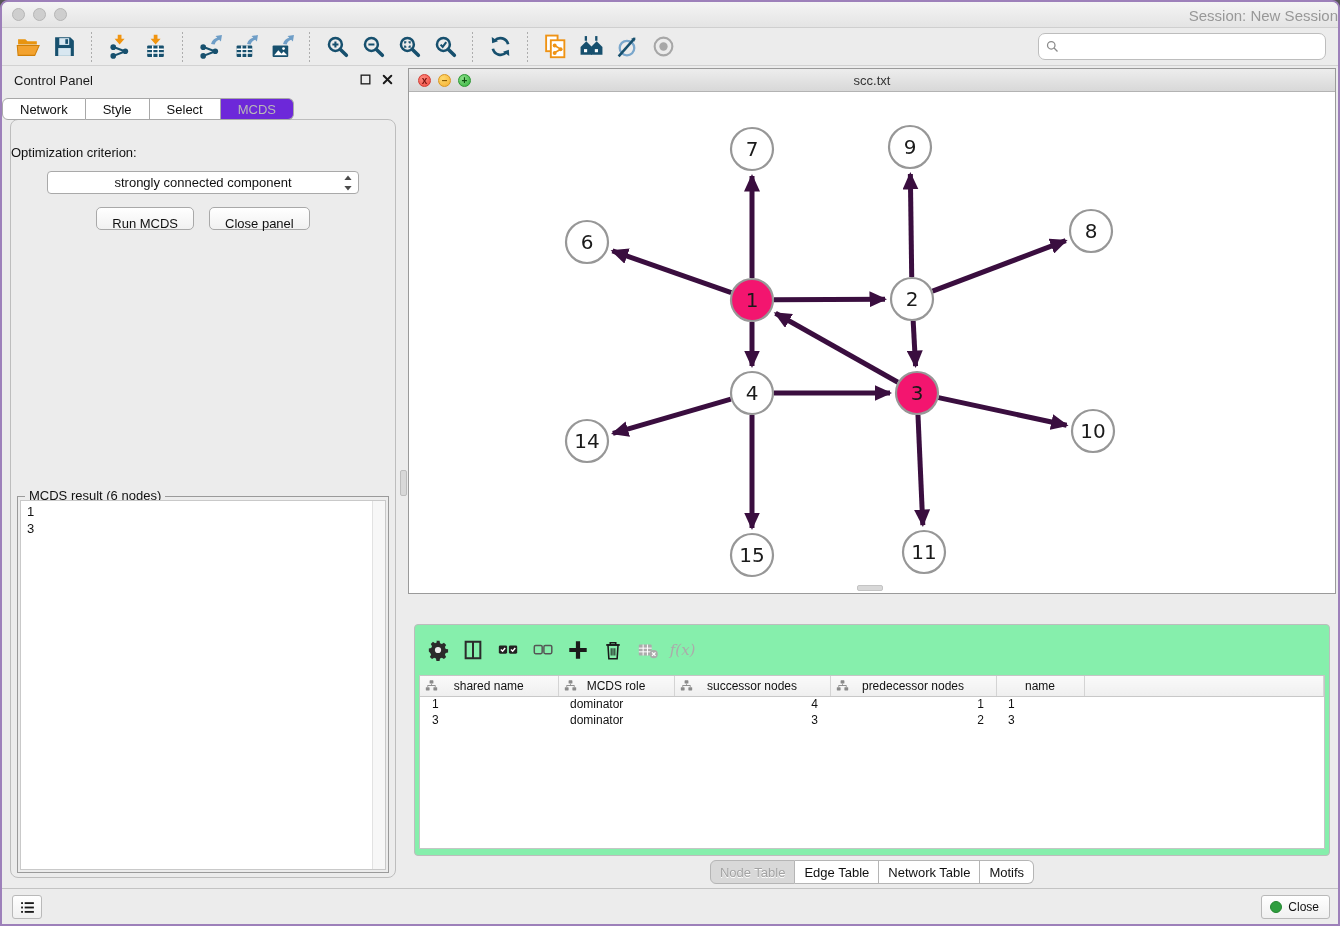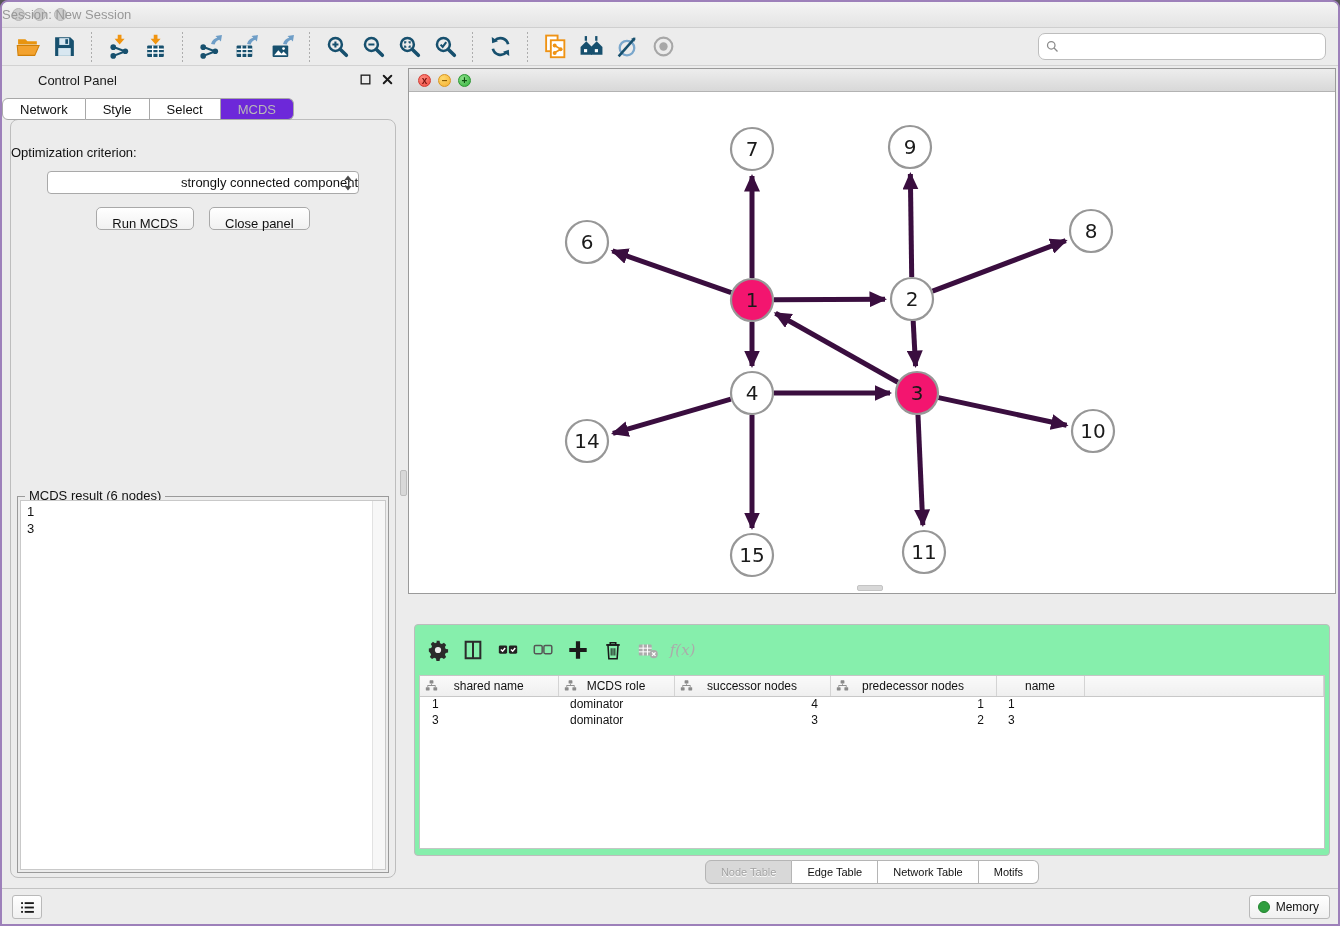--- a/index.html
+++ b/index.html
@@ -7,59 +7,59 @@
   body { font-family:"Liberation Sans","DejaVu Sans",sans-serif; }
   .window { position:relative; width:1340px; height:926px; background:#ececec;
             border:2px solid #9d80ba; border-radius:8px 8px 0 0; overflow:hidden; }
 
   
   .titlebar { position:absolute; left:0; right:0; top:0; height:26px;
               background:linear-gradient(#f4f4f4,#e4e4e4); border-bottom:1px solid #cfcfcf; }
   .traffic { position:absolute; left:10px; top:6px; display:flex; gap:8px; }
   .tl { width:13px; height:13px; border-radius:50%; display:inline-block; position:relative; }
   .tl.inactive { background:#cecece; border:1px solid #b5b5b5; }
-  .tl-title { position:absolute; left:0; right:0; top:5px; text-align:left;
-              font-size:13px; color:#989898; }
+  .tl-title { position:absolute; left:0; right:0; top:5px; text-align:right;
+              font-size:15px; color:#989898; }
 
   
   .toolbar { position:absolute; left:0; right:0; top:26px; height:38px; background:#ececec;
              border-bottom:1px solid #d2d2d2; display:flex; align-items:center; padding-left:8px; }
   .tool { width:32px; height:30px; border:none; background:transparent; display:flex;
           align-items:center; justify-content:center; margin:0 2px; cursor:pointer; }
   .tool svg { width:25px; height:25px; }
   .tool.disabled { opacity:.85; }
   .tb-sep { width:1px; height:30px; margin:0 9px;
             background-image:linear-gradient(#adadad 40%, transparent 40%);
             background-size:1px 4px; }
   .search { position:absolute; right:12px; top:5px; width:288px; height:27px; background:#fff;
             border:1px solid #bdbdbd; border-radius:7px; display:flex; align-items:center; padding:0 6px; }
   .search svg { width:15px; height:15px; flex:0 0 auto; }
   .search input { border:none; outline:none; flex:1; font-size:13px; height:22px; margin-left:4px; background:transparent; }
 
   
   .cpanel { position:absolute; left:0; top:64px; width:402px; bottom:36px; background:#ececec; }
   .panel-head { position:relative; height:28px; }
-  .panel-head .ptitle { position:absolute; left:12px; top:7px; font-size:13px; color:#1a1a1a;margin-left:24px; }
+  .panel-head .ptitle { position:absolute; left:12px; top:7px; font-size:13px; color:#1a1a1a; }
   .head-btns { position:absolute; right:10px; top:7px; display:flex; gap:9px; }
   .hbtn { width:13px; height:13px; border:none; background:transparent; padding:0; cursor:pointer; }
   .hbtn svg { width:13px; height:13px; }
 
   .cp-tabs { position:absolute; left:0; right:0; top:32px; display:flex; justify-content:flex-start; z-index:2; }
   .cp-tab { height:22px; padding:0 17px; font-size:13px; background:#fff; color:#111;
             border:1px solid #a8a8a8; border-left:none; cursor:pointer; }
   .cp-tab:first-child { border-left:1px solid #a8a8a8; border-radius:6px 0 0 6px; }
   .cp-tab:last-child { border-radius:0 6px 6px 0; }
   .cp-tab.active { background:#6d28d9; color:#b8b8b8; }
 
   .cp-body { position:absolute; left:8px; right:8px; top:53px; bottom:10px;
              border:1px solid #bdbdbd; border-radius:8px; background:#ececec; }
   .opt-label { margin-top:25px; text-align:left; font-size:13px; color:#111; }
   .criterion { margin:11px auto 0; width:312px; height:23px; background:#fff; border:1px solid #a9a9a9;
                border-radius:4px; position:relative; font-size:13px; color:#111;
-               line-height:21px; cursor:pointer; text-align:right; display:block; }
+               line-height:21px; cursor:pointer; text-align:center; display:block; }
   .criterion .stepper { position:absolute; right:3px; top:1px; }
   .btn-row { margin-top:13px; display:flex; justify-content:center; gap:15px; }
   .mac-btn { height:23px; padding:8px 15px; font-size:13px; color:#111; background:linear-gradient(#ffffff,#f1f1f1);
              border:1px solid #a9a9a9; border-radius:5px; cursor:pointer; }
 
   .result-group { position:absolute; left:6px; right:6px; top:376px; bottom:4px;
                   border:1px solid #9a9a9a; }
   .result-legend { position:absolute; top:-9px; left:7px; background:#ececec; padding:0 4px;
                    font-size:13px; color:#111; }
   .result-area { position:absolute; left:2px; right:2px; top:3px; bottom:2px; background:#fff;
@@ -103,21 +103,21 @@
                    border:1px solid #c5c5c5; overflow:hidden; }
   table.datatable { border-collapse:collapse; table-layout:fixed; width:100%; }
   table.datatable th { height:20px; background:linear-gradient(#fafafa,#efefef);
                        border-bottom:1px solid #c8c8c8; border-right:1px solid #d4d4d4;
                        font-size:12px; font-weight:normal; color:#111; position:relative; text-align:center; }
   table.datatable th .tree { position:absolute; left:5px; top:3px; width:13px; height:13px; }
   table.datatable td { height:16px; font-size:12px; color:#111; padding:0 12px; white-space:nowrap; }
   td.al { text-align:left; } td.ar { text-align:right; }
 
   .bottom-tabs { position:absolute; left:0; right:0; bottom:4px; display:flex; justify-content:center; }
-  .bt-tab { height:24px; padding:0 15px; font-size:11px; background:#fff; color:#111;
+  .bt-tab { height:24px; padding:0 9px; font-size:13px; background:#fff; color:#111;
             border:1px solid #b5b5b5; border-left:none; cursor:pointer; }
   .bt-tab:first-child { border-left:1px solid #b5b5b5; border-radius:6px 0 0 6px; }
   .bt-tab:last-child { border-radius:0 6px 6px 0; }
   .bt-tab.active { background:#d8d8d8; color:#a3a3a3; text-shadow:0 1px 0 #fff; }
 
   
   .statusbar { position:absolute; left:0; right:0; bottom:0; height:36px; background:#ececec;
                border-top:1px solid #c3c3c3; }
   .sb-list { position:absolute; left:10px; top:6px; width:30px; height:24px;
              background:linear-gradient(#ffffff,#f0f0f0); border:1px solid #b9b9b9; border-radius:3px;
@@ -340,20 +340,21 @@
 
   <div class="vgrip"></div>
 
   <div class="netwin">
     <div class="net-titlebar">
       <div class="net-lights">
         <button class="nl red">x</button>
         <button class="nl yellow">–</button>
         <button class="nl green">+</button>
       </div>
+      <div class="net-title">scc.txt</div>
     </div>
     <div class="canvas">
       <svg id="graph" width="926" height="501" viewBox="0 0 926 501">
           <defs>
             <marker id="arrow" markerUnits="strokeWidth" markerWidth="3.6" markerHeight="3.2" refX="3.1" refY="1.6" orient="auto">
               <path d="M0,0 L3.5,1.6 L0,3.2 Z" fill="#3a0e3f"></path>
             </marker>
           </defs>
           <line x1="343" y1="186" x2="343" y2="84" stroke="#3a0e3f" stroke-width="5" marker-end="url(#arrow)"></line>
           <line x1="322.2449403778676" y1="200.7042820722201" x2="203.4721186271625" y2="158.95383563863894" stroke="#3a0e3f" stroke-width="5" marker-end="url(#arrow)"></line>
@@ -533,17 +534,17 @@
           <rect x="3" y="4.5" width="2.6" height="2.6"></rect>
           <rect x="8" y="4.5" width="13" height="2.6"></rect>
           <rect x="3" y="10.7" width="2.6" height="2.6"></rect>
           <rect x="8" y="10.7" width="13" height="2.6"></rect>
           <rect x="3" y="16.9" width="2.6" height="2.6"></rect>
           <rect x="8" y="16.9" width="13" height="2.6"></rect>
         </svg>
     </button>
     <button class="memory-btn">
       <span class="mem-dot"></span>
-      <span>Memory</span>
+      <span>Close</span>
     </button>
   </div>
 
 </div>
 
 </body></html>

